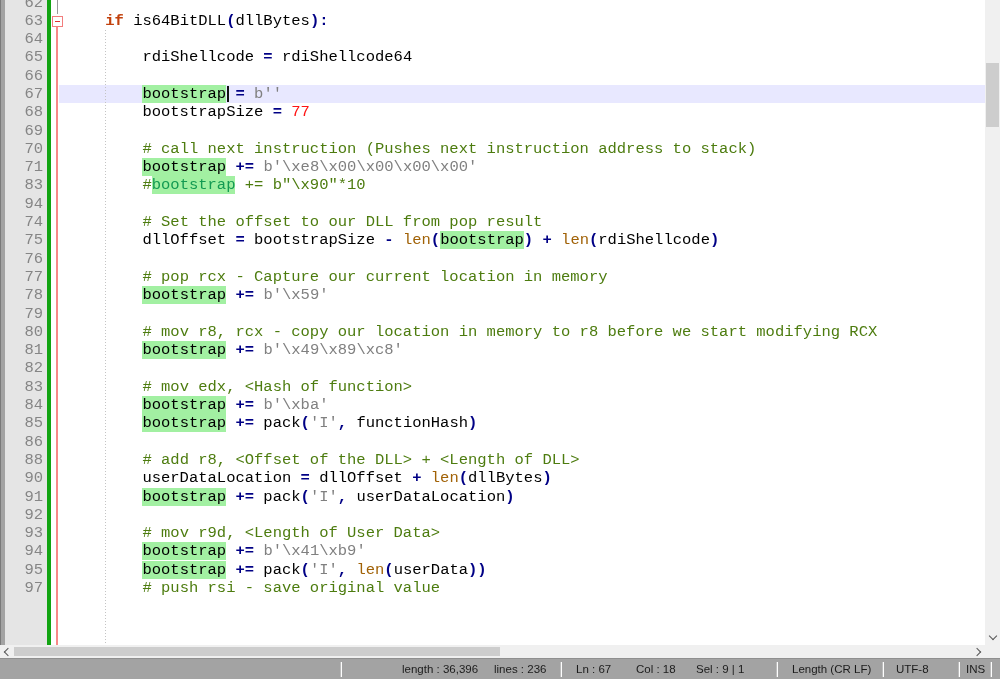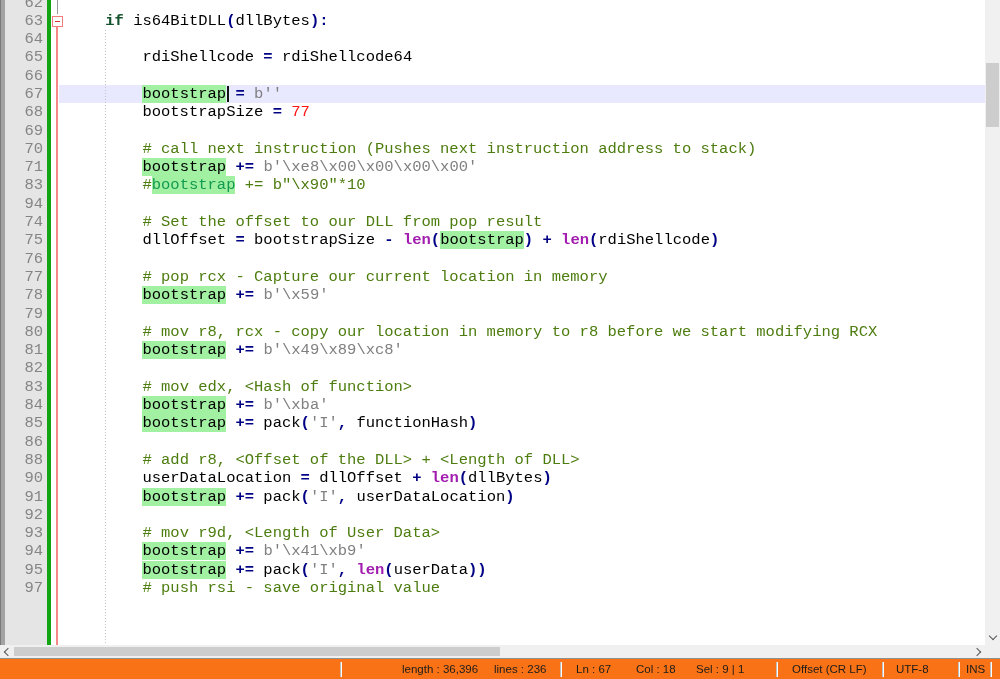--- a/index.html
+++ b/index.html
@@ -18,44 +18,44 @@
   #indent-guide{position:absolute;left:105px;top:30px;width:1px;height:615px;z-index:1;
       background:repeating-linear-gradient(to bottom,#c4c4c4 0 1px,transparent 1px 3px);}
   #caret{position:absolute;left:227px;top:86px;width:1.5px;height:16px;background:#111;z-index:4;}
   #code-rows{position:absolute;left:0;top:-6.5px;width:985px;z-index:3;
       font-family:"Liberation Mono","DejaVu Sans Mono",monospace;font-size:15.5px;}
   .row{display:flex;height:18.3px;line-height:18.4px;white-space:pre;}
   .ln{width:47px;box-sizing:border-box;padding-right:4px;text-align:right;color:#858585;flex:none;}
   .gap{width:21px;flex:none;}
   .code{flex:1;}
   .tok-t{color:#000;}
-  .tok-k{color:#14532d;font-weight:bold;}
+  .tok-k{color:#c2410c;font-weight:bold;}
   .tok-o{color:#000085;font-weight:bold;}
   .tok-s{color:#808080;}
   .tok-n{color:#ff1414;}
   .tok-c{color:#4d7c0f;}
-  .tok-b{color:#a21caf;font-weight:bold;}
+  .tok-b{color:#a16207;font-weight:normal;}
   .tok-h{color:#000;background:#a2f0a2;}
   .tok-ch{color:#139a52;background:#a2f0a2;}
   
   .sb-track{position:absolute;background:#f0f0f0;}
   #vsb{left:985px;top:0;width:15px;height:645px;}
   #vsb-thumb{position:absolute;left:986px;top:63px;width:13px;height:64px;background:#cdcdcd;z-index:2;}
   #vsb-down{position:absolute;left:985px;top:628px;width:15px;height:17px;z-index:2;display:flex;align-items:center;justify-content:center;}
   #hsb{left:0;top:645px;width:985px;height:13px;}
   #hsb-left{position:absolute;left:0;top:645px;width:14px;height:13px;display:flex;align-items:center;justify-content:center;z-index:2;}
   #hsb-thumb{position:absolute;left:14px;top:647px;width:486px;height:9px;background:#cdcdcd;z-index:2;}
   #hsb-right{position:absolute;left:970px;top:645px;width:15px;height:13px;display:flex;align-items:center;justify-content:center;z-index:2;}
   #sb-corner{position:absolute;left:985px;top:645px;width:15px;height:13px;background:#f0f0f0;}
   .chev{display:inline-block;width:5px;height:5px;border:0 solid #555;}
   .chev.left{border-left-width:1.5px;border-bottom-width:1.5px;transform:rotate(45deg);margin-left:2px;}
   .chev.right{border-right-width:1.5px;border-top-width:1.5px;transform:rotate(45deg);margin-right:2px;}
   .chev.down{border-right-width:1.5px;border-bottom-width:1.5px;transform:rotate(45deg);margin-bottom:2px;}
   
-  #statusbar{position:absolute;left:0;top:658px;width:1000px;height:21px;background:#f97316;
+  #statusbar{position:absolute;left:0;top:658px;width:1000px;height:21px;background:#a3a3a3;
       border-top:1px solid #8f8f8f;box-sizing:border-box;font-size:11.5px;color:#1c1c1c;}
   .st-text{position:absolute;top:0;height:20px;line-height:20px;white-space:pre;}
   .st-sep{position:absolute;top:3px;height:15px;width:1px;background:#bdbdbd;border-right:1px solid #fdfdfd;}
 </style>
 </head>
 <body>
 
 <div id="editor">
   <div id="bookmark-strip"></div>
   <div id="number-margin"></div>
@@ -122,19 +122,19 @@
 
 <div id="statusbar">
   <span class="st-sep" style="left:340px"></span>
   <span class="st-text" style="left:402px">length : 36,396</span>
   <span class="st-text" style="left:494px">lines : 236</span>
   <span class="st-sep" style="left:560px"></span>
   <span class="st-text" style="left:576px">Ln : 67</span>
   <span class="st-text" style="left:636px">Col : 18</span>
   <span class="st-text" style="left:696px">Sel : 9 | 1</span>
   <span class="st-sep" style="left:776px"></span>
-  <span class="st-text" style="left:792px">Offset (CR LF)</span>
+  <span class="st-text" style="left:792px">Length (CR LF)</span>
   <span class="st-sep" style="left:882px"></span>
   <span class="st-text" style="left:896px">UTF-8</span>
   <span class="st-sep" style="left:958px"></span>
   <span class="st-text" style="left:966px">INS</span>
   <span class="st-sep" style="left:990px"></span>
 </div>
 
 </body></html>

